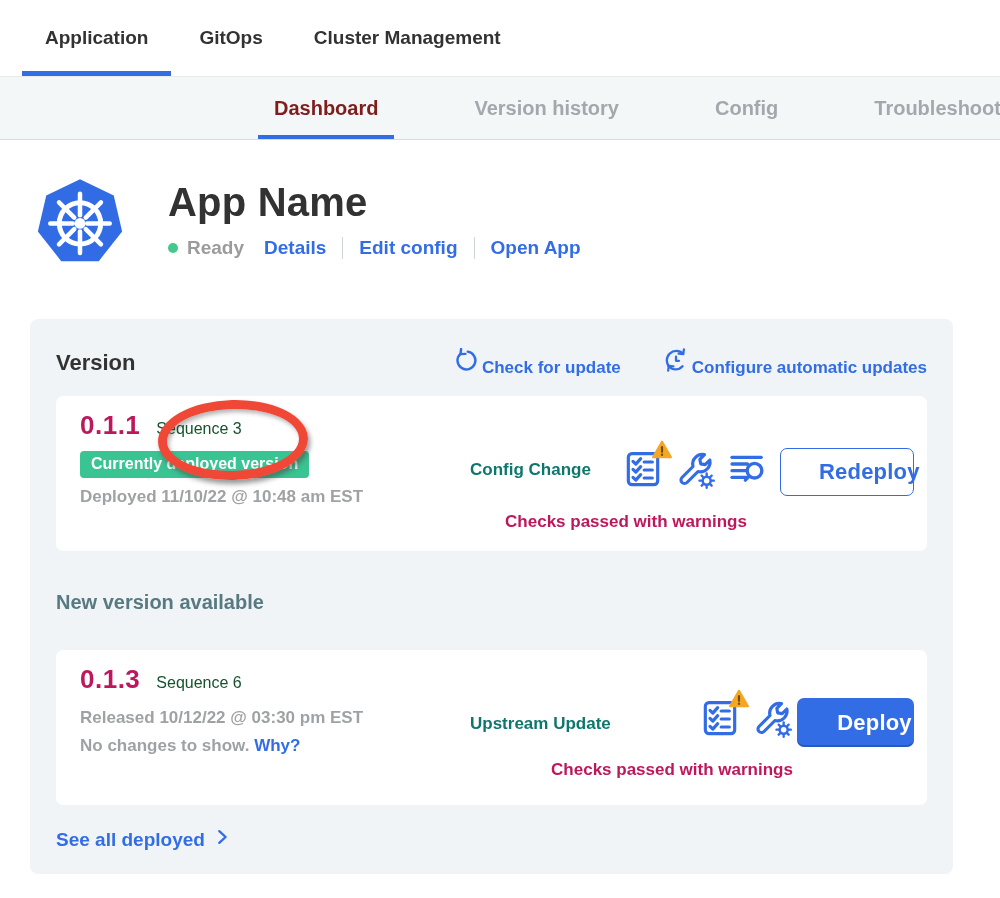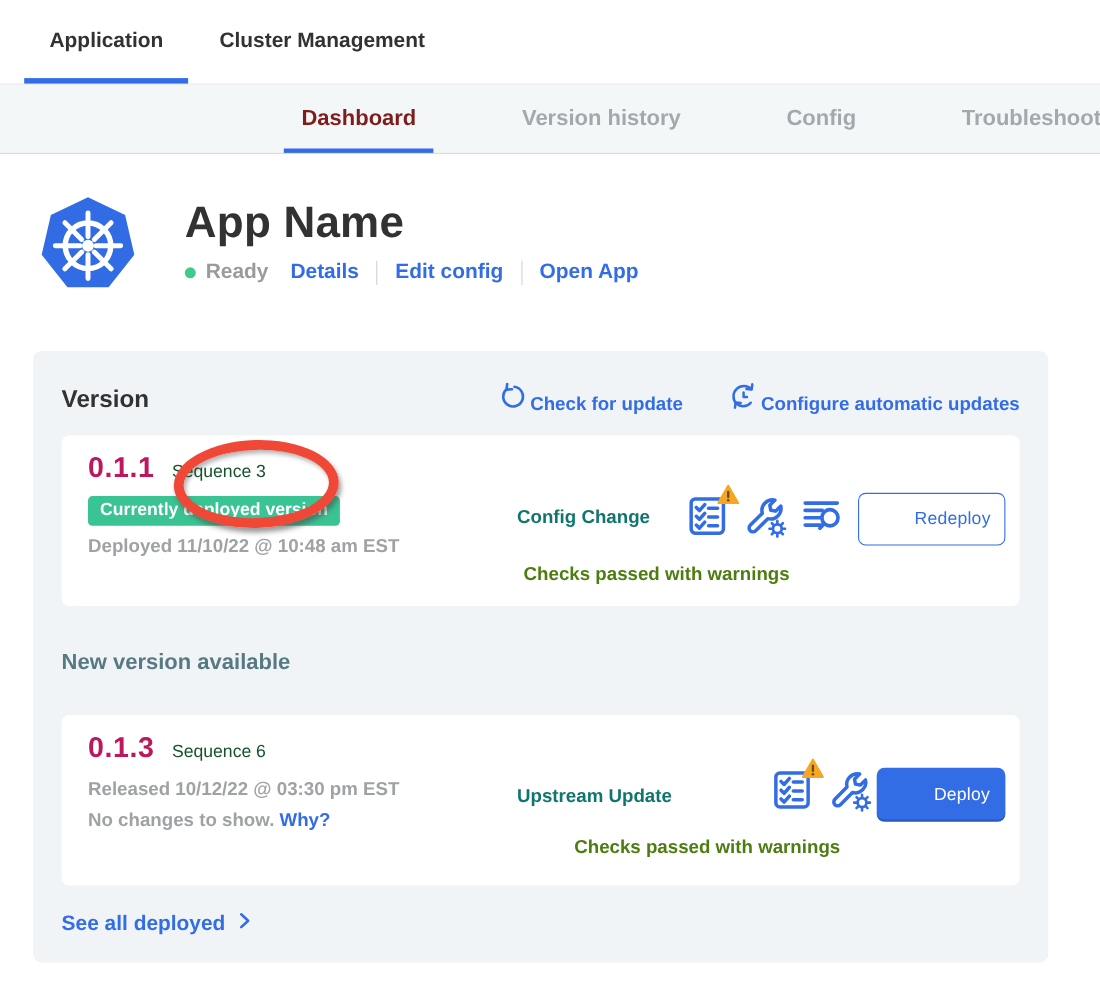--- a/index.html
+++ b/index.html
@@ -54,47 +54,48 @@
 
   .source-label { position:absolute; font-size:17px; font-weight:700; color:#0f766e; }
   .card1 .source-label { left:414px; top:64px; }
   .card2 .source-label { left:414px; top:64px; }
   .icon-group { position:absolute; display:flex; align-items:center; gap:12px; }
   .card1 .icon-group { left:567px; top:52px; }
   .card2 .icon-group { left:644px; top:47px; }
   .status-icon { position:relative; width:40px; height:42px; cursor:pointer; }
   .warn-badge { position:absolute; top:-8px; right:-9px; width:20px; height:19px; }
 
-  .btn { position:absolute; right:13px; font-size:16px; font-weight:400; cursor:pointer;
+  .btn { position:absolute; right:13px; font-size:22px; font-weight:700; cursor:pointer;
     border-radius:7px; letter-spacing:.2px;padding-left:38px; }
   .btn-outline { top:52px; width:134px; height:48px; background:#fff;
     border:1.5px solid #326de6; color:#326de6; }
   .btn-solid { top:48px; width:117px; height:49px; background:#326de6; border:none;
     color:#fff; box-shadow:inset 0 -2px 0 rgba(0,0,0,.18); }
 
-  .checks { position:absolute; font-size:17px; font-weight:700; color:#4d7c0f; width:300px; }
+  .checks { position:absolute; font-size:17px; font-weight:700; color:#be185d; text-align:center; width:300px; }
   .card1 .checks { left:420px; top:116px; }
   .card2 .checks { left:466px; top:110px; }
 
   .annotation { position:absolute; left:102px; top:4px; width:150px; height:80px;
     border:9px solid #ef4836; border-radius:50%; pointer-events:none;
     box-shadow:2px 4px 5px rgba(70,70,70,.55), inset 2px 3px 4px rgba(70,70,70,.4);
     transform:rotate(-1.5deg); }
 
   .nv-label { margin-top:40px; font-size:20px; font-weight:700; color:#577981; }
   .card2 { margin-top:36px; }
 
   .see-all { display:inline-flex; align-items:center; gap:8px; margin-top:22px;
     font-size:19px; font-weight:700; color:#326de6; text-decoration:none; cursor:pointer; }
 </style>
 </head>
 <body>
 
 <nav class="topnav">
   <div class="topnav-tab active">Application</div>
+  <div class="topnav-tab">GitOps</div>
   <div class="topnav-tab">Cluster Management</div>
 </nav>
 
 <nav class="subnav">
   <div class="subnav-tab active">Dashboard</div>
   <div class="subnav-tab">Version history</div>
   <div class="subnav-tab">Config</div>
   <div class="subnav-tab">Troubleshoot</div>
 </nav>
 

